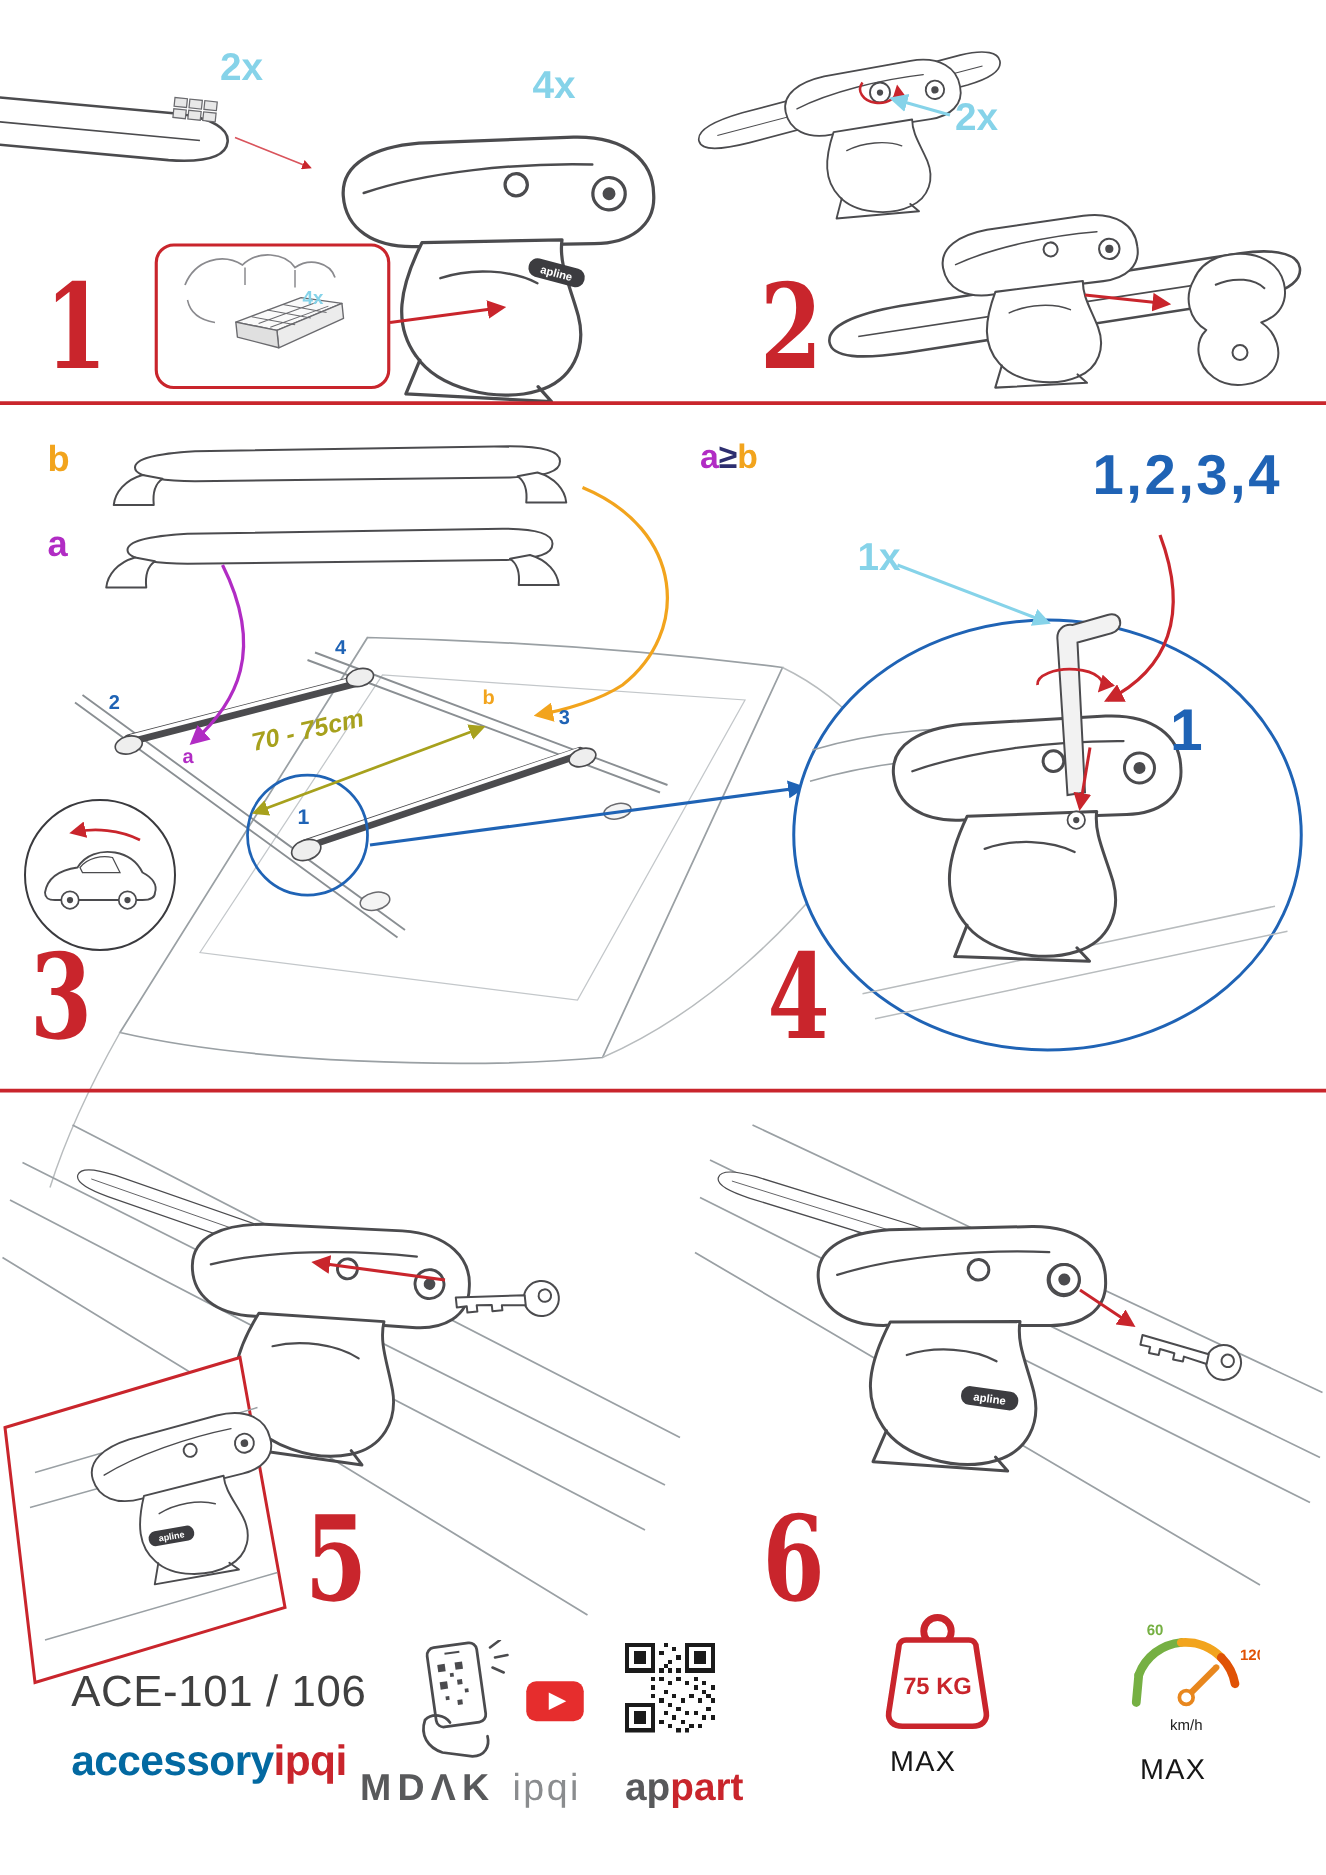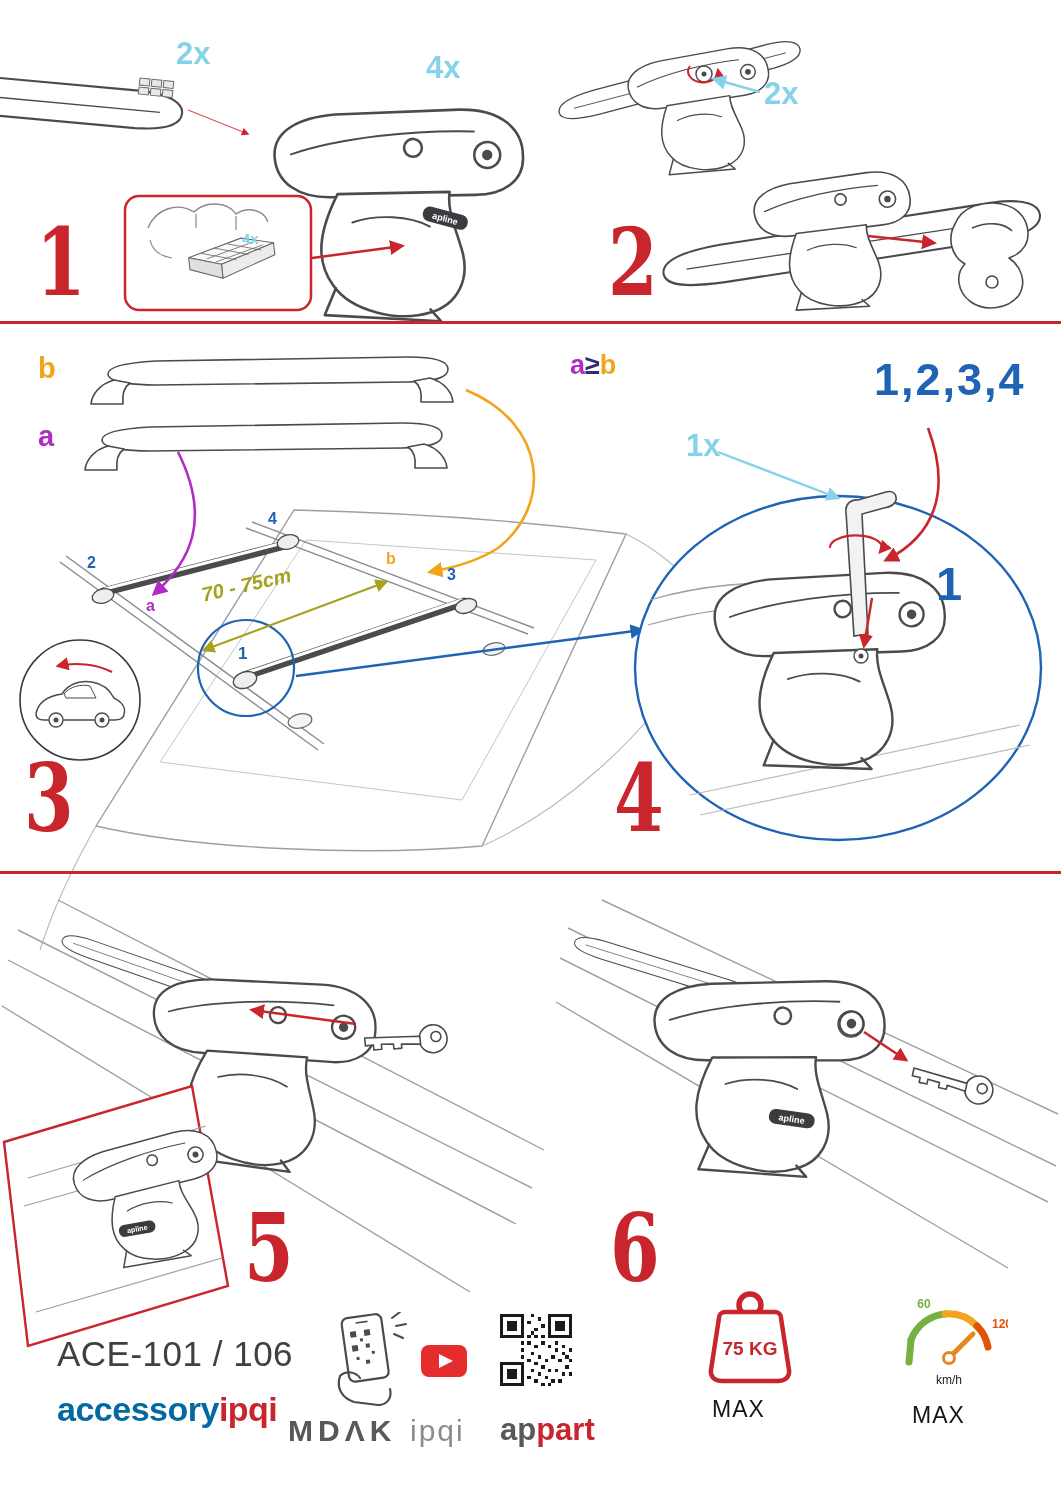--- a/index.html
+++ b/index.html
@@ -11,21 +11,21 @@
            color:#c9252c;letter-spacing:-3px;transform:scaleX(.76);transform-origin:left top;}
   .qty{font-weight:700;font-size:31px;color:#86d3e9;}
   .qty.small{font-size:15px;}
   .poslabel{font-weight:700;font-size:16px;color:#1f63b5;}
   .sm{font-size:16px;font-weight:700;}
   .orange{color:#f2a41d;}
   .purple{color:#b12cc4;}
   .biglabel{font-weight:700;font-size:29px;}
   .dist{font-weight:700;font-style:italic;font-size:20px;color:#a7a11d;
         transform:rotate(-13deg);transform-origin:left center;}
-  .rule{font-weight:700;font-size:27px;margin-left:10px;}
+  .rule{font-weight:700;font-size:27px;}
   .rule .op{color:#2d2e6f;}
   .seq{font-weight:700;font-size:45px;color:#1f63b5;letter-spacing:2px;}
   .big1{font-weight:700;font-size:47px;color:#1f63b5;}
   .model{font-size:35px;color:#404040;letter-spacing:.5px;}
   .brand{font-size:34px;font-weight:700;letter-spacing:-.5px;}
   .brand .g{color:#0369a1;}
   .brand .r{color:#c9252c;}
   .mdak{font-size:30px;font-weight:700;color:#58595b;letter-spacing:5px;}
   .ipqi{font-size:30px;font-weight:300;color:#8a8c8e;letter-spacing:2px;}
   .apline{font-size:31px;font-weight:700;}

